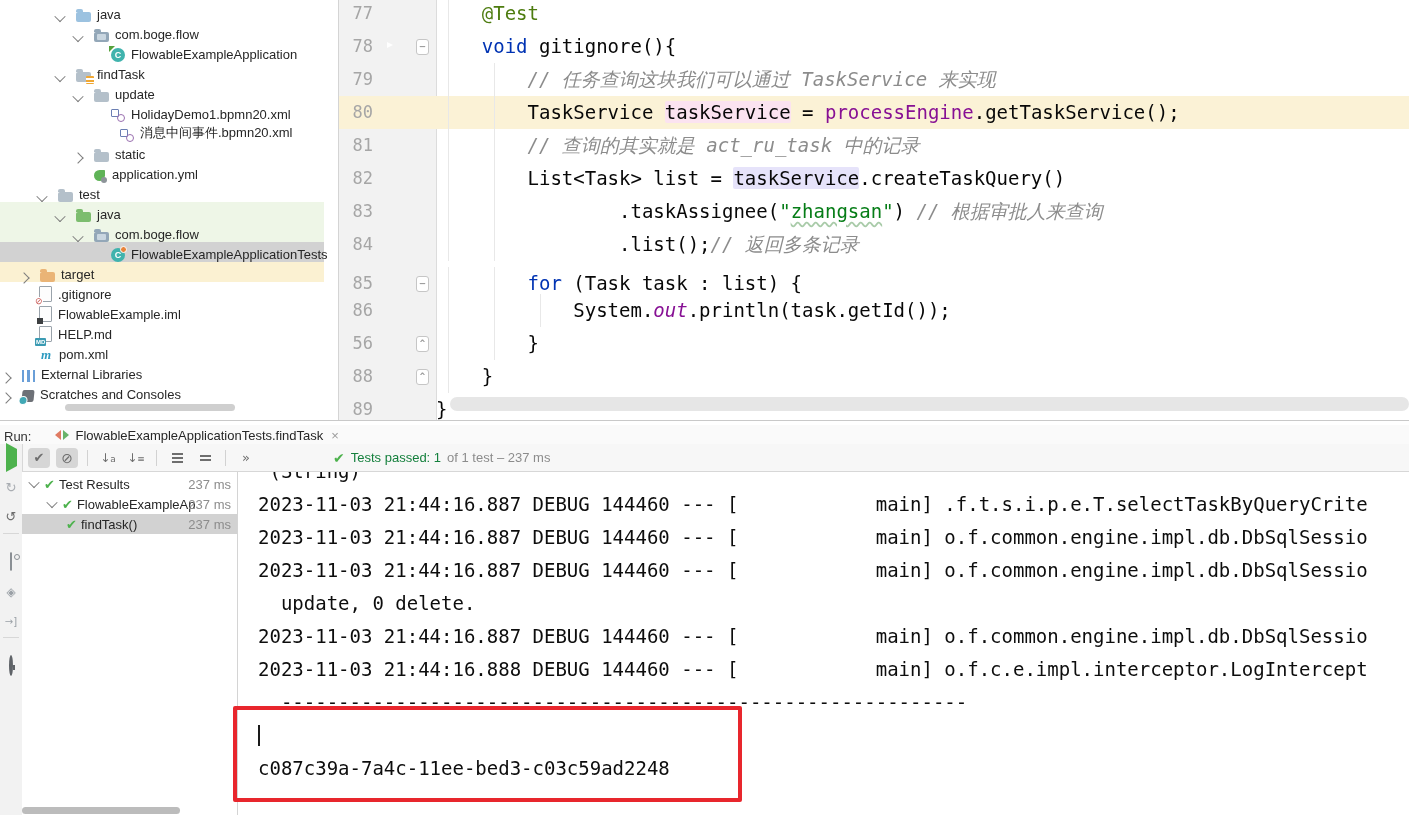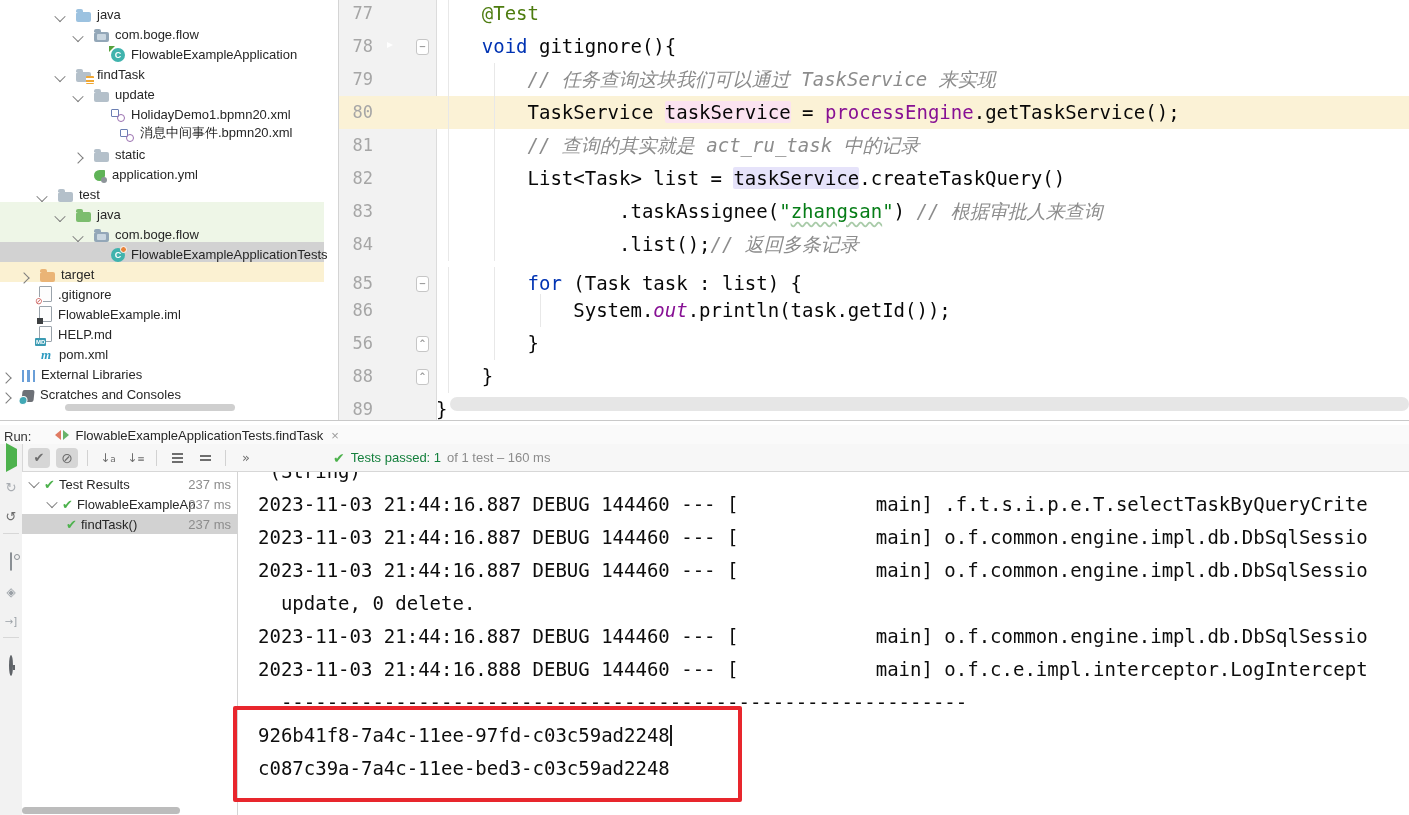--- a/index.html
+++ b/index.html
@@ -316,21 +316,21 @@
             <span class="i-opt" style="width:11px;height:6px;background:linear-gradient(#6e6e6e 0 2px,#f7f7f7 2px 4px,#6e6e6e 4px 6px)"></span>
           </span>
           <span class="tsep"></span>
           <span class="tbtn">
             <span class="gly" style="font-size:13px">»</span>
           </span>
         </span>
       <span id="status">
         <span class="okchk">✔</span>
         <span id="status-passed">Tests passed: 1</span>
-        <span id="status-rest">of 1 test – 160 ms</span>
+        <span id="status-rest">of 1 test – 237 ms</span>
       </span>
     </div>
 
     <div id="left-strip">
         <span><span class="i-play"></span></span>
         <span><span class="gly" style="font-size:13px;color:#a9adb2">↻</span></span>
         <span><span class="gly" style="font-size:13px">↺</span></span>
         <span class="ssep"></span>
         <span><span class="i-stop"></span></span>
         <span><span class="i-cam"></span></span>
@@ -367,20 +367,20 @@
     <div id="console">
       <div id="console-lines">
           <div class="cline"><span> (String)</span></div>
           <div class="cline"><span>2023-11-03 21:44:16.887 DEBUG 144460 --- [            main] .f.t.s.i.p.e.T.selectTaskByQueryCrite</span></div>
           <div class="cline"><span>2023-11-03 21:44:16.887 DEBUG 144460 --- [            main] o.f.common.engine.impl.db.DbSqlSessio</span></div>
           <div class="cline"><span>2023-11-03 21:44:16.887 DEBUG 144460 --- [            main] o.f.common.engine.impl.db.DbSqlSessio</span></div>
           <div class="cline"><span>  update, 0 delete.</span></div>
           <div class="cline"><span>2023-11-03 21:44:16.887 DEBUG 144460 --- [            main] o.f.common.engine.impl.db.DbSqlSessio</span></div>
           <div class="cline"><span>2023-11-03 21:44:16.888 DEBUG 144460 --- [            main] o.f.c.e.impl.interceptor.LogIntercept</span></div>
           <div class="cline"><span>  ------------------------------------------------------------</span></div>
-          <div class="cline"><span>926b41f8-7a4c-11ee-97fd-c03c59ad2248</span><span class="caret"></span></div>
+          <div class="cline"><span class="caret"></span></div>
           <div class="cline"><span>c087c39a-7a4c-11ee-bed3-c03c59ad2248</span></div>
         </div>
     </div>
 
     <div id="highlight-box" style="border-color: rgb(232, 38, 45);"></div>
   </div>
 </div>
 
 </body></html>

